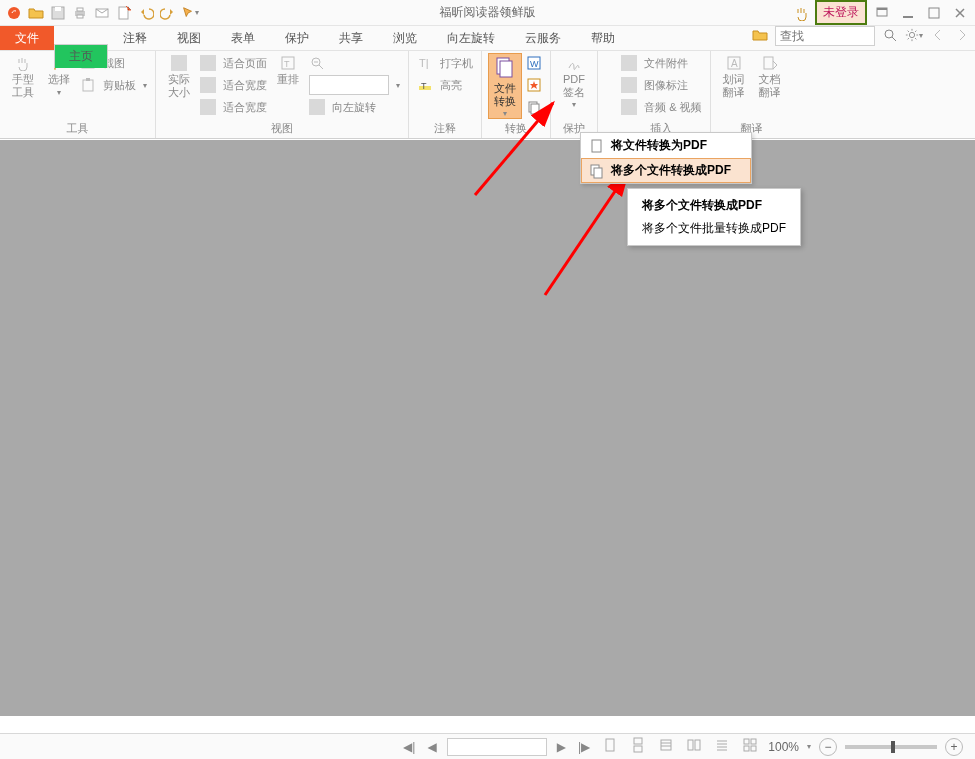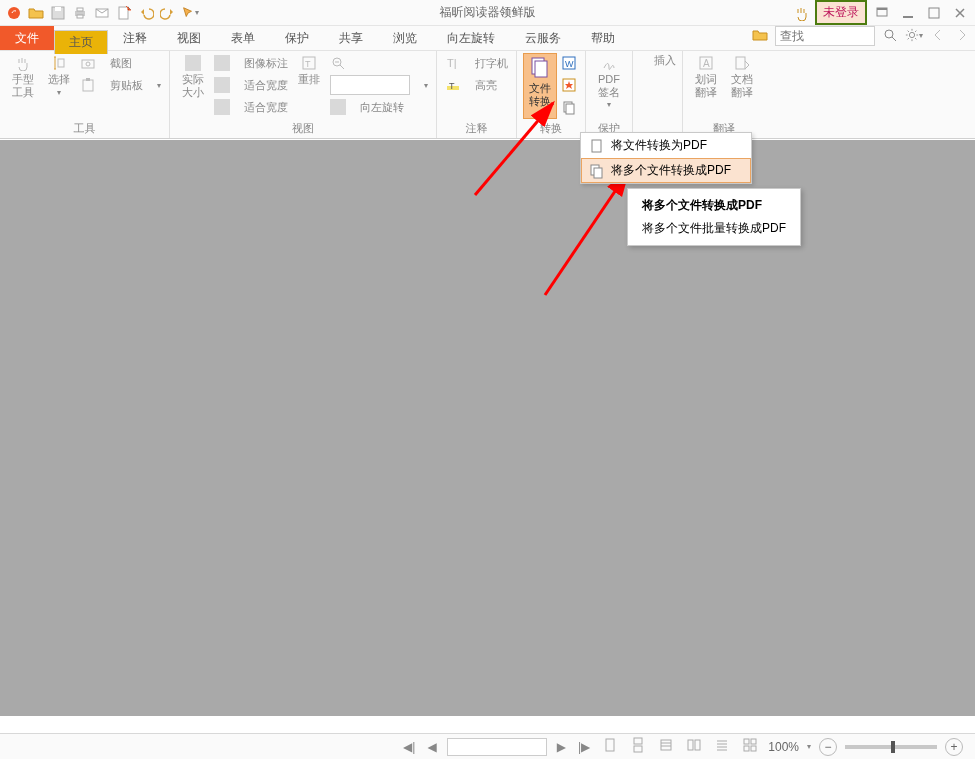--- a/index.html
+++ b/index.html
@@ -11,43 +11,43 @@
 .qat-icon { width:20px; height:20px; display:flex; align-items:center; justify-content:center; cursor:pointer; border:1px solid transparent; }
 .title-text { position:absolute; left:50%; transform:translateX(-50%); font-size:12px; color:#666; }
 .titlebar-right { position:absolute; right:4px; display:flex; align-items:center; gap:4px; }
 .login-btn { background:#fbe3d3; padding:2px 6px; font-size:12px; color:#be185d; border:2px solid #4d7c0f; }
 .win-btn { width:22px; height:18px; display:flex; align-items:center; justify-content:center; }
 
 
 .menubar { height:25px; background:#fafafa; display:flex; align-items:stretch; border-bottom:1px solid #e3e3e3; position:relative; }
 .menu-tab { padding:0 14px; font-size:12px; color:#555; display:flex; align-items:center; cursor:pointer; border:1px solid transparent; border-bottom:none; }
 .menu-tab.file { background:#f1592a; color:#fff; }
-.menu-tab.active { background:#eab308; border-color:#d0d0d0; position:relative; top:4px; }
+.menu-tab.active { background:#22c55e; border-color:#d0d0d0; position:relative; top:18px; }
 .menubar-right { position:absolute; right:4px; top:0; display:flex; align-items:flex-start; height:25px; gap:6px; }
 .search-box { width:100px; height:20px; border:1px solid #d0d0d0; font-size:12px; padding:0 4px; }
 .small-icon { width:18px; height:18px; display:flex; align-items:center; justify-content:center; }
 
 
 .ribbon { height:88px; background:#fafafa; border-bottom:1px solid #d0d0d0; display:flex; }
 .rgroup { border-right:1px solid #e0e0e0; padding:2px 6px 0 6px; display:flex; flex-direction:column; justify-content:space-between; }
 .rgroup-body { display:flex; align-items:flex-start; gap:2px; flex:1; }
 .rgroup-label { font-size:11px; color:#888; text-align:center; padding-bottom:2px; }
 .big-btn { display:flex; flex-direction:column; align-items:center; width:34px; font-size:11px; color:#888; text-align:center; line-height:1.15; padding-top:2px; cursor:pointer; gap:2px;}
 .big-btn.enabled { color:#333; }
 .big-btn.highlight { background:#f8c08a; border:1px solid #e89c4d; }
 .mini-row { display:flex; flex-direction:column; gap:2px; }
-.mini-btn { display:flex; align-items:center; font-size:11px; color:#888; gap:14px; height:20px; padding:0 2px; white-space:nowrap; cursor:pointer; }
+.mini-btn { display:flex; align-items:center; font-size:11px; color:#888; gap:7px; height:20px; padding:0 2px; white-space:nowrap; cursor:pointer; }
 .mini-btn.enabled { color:#333; }
 .icon-ph { width:16px; height:16px; background:#d9d9d9; display:inline-block; }
 .zoom-box { width:80px; height:20px; border:1px solid #ccc; background:#fff; }
 .caret{ font-size:8px; color:#888; }
 
 
 .convert-menu { position:absolute; left:580px; top:132px; width:172px; background:#fff; border:1px solid #c9c9c9; box-shadow:2px 2px 4px rgba(0,0,0,.15); z-index:20; }
-.convert-item { display:flex; align-items:center; gap:6px; padding:4px 8px; font-size:12px; cursor:pointer; }
+.convert-item { display:flex; align-items:center; gap:6px; padding:4px 8px; font-size:12px; cursor:pointer;font-weight:bold; }
 .convert-item.sel { background:#fbe3d0; border:1px solid #eaa461; padding:3px 7px; }
 .convert-menu .row-icon { width:16px; height:16px; }
 
 
 .tooltip { position:absolute; left:627px; top:188px; background:#fff; border:1px solid #c9c9c9; box-shadow:2px 2px 5px rgba(0,0,0,.2); padding:8px 14px; font-size:12px; z-index:20; }
 .tooltip .tt-title { font-weight:bold; margin-bottom:6px; }
 
 
 .viewport { position:absolute; left:0; top:140px; width:975px; height:576px; background:#a9a9a9; }
 
@@ -245,21 +245,21 @@
   <div class="rgroup">
     <div class="rgroup-body">
       <div class="big-btn">
           <span class="icon-ph"></span>
           <span style="white-space:pre">实际
 大小</span>
         </div>
       <div class="mini-row">
         <div class="mini-btn">
             <span class="icon-ph"></span>
-            <span>图像标注</span>
+            <span>适合页面</span>
           </div>
         <div class="mini-btn">
             <span class="icon-ph"></span>
             <span>适合宽度</span>
           </div>
         <div class="mini-btn">
             <span class="icon-ph"></span>
             <span>适合宽度</span>
           </div>
       </div>
@@ -358,20 +358,36 @@
         </div>
     </div>
     <div class="rgroup-label">保护</div>
   </div>
 
   <div class="rgroup" style="border-right:none">
     <div class="rgroup-label">&nbsp;</div>
   </div>
 
   <div class="rgroup">
+    <div class="rgroup-body">
+      <div class="mini-row">
+        <div class="mini-btn">
+            <span class="icon-ph"></span>
+            <span>文件附件</span>
+          </div>
+        <div class="mini-btn">
+            <span class="icon-ph"></span>
+            <span>图像标注</span>
+          </div>
+        <div class="mini-btn">
+            <span class="icon-ph"></span>
+            <span>音频 &amp; 视频</span>
+          </div>
+      </div>
+    </div>
     <div class="rgroup-label">插入</div>
   </div>
 
   <div class="rgroup" style="border-right:none">
     <div class="rgroup-body">
       <div class="big-btn">
           <svg class="ic" viewBox="0 0 16 16">
             <rect x="2" y="2" width="12" height="12" fill="none" stroke="#bbb"></rect>
             <text x="5" y="12" font-size="10" fill="#bbb">A</text>
           </svg>

